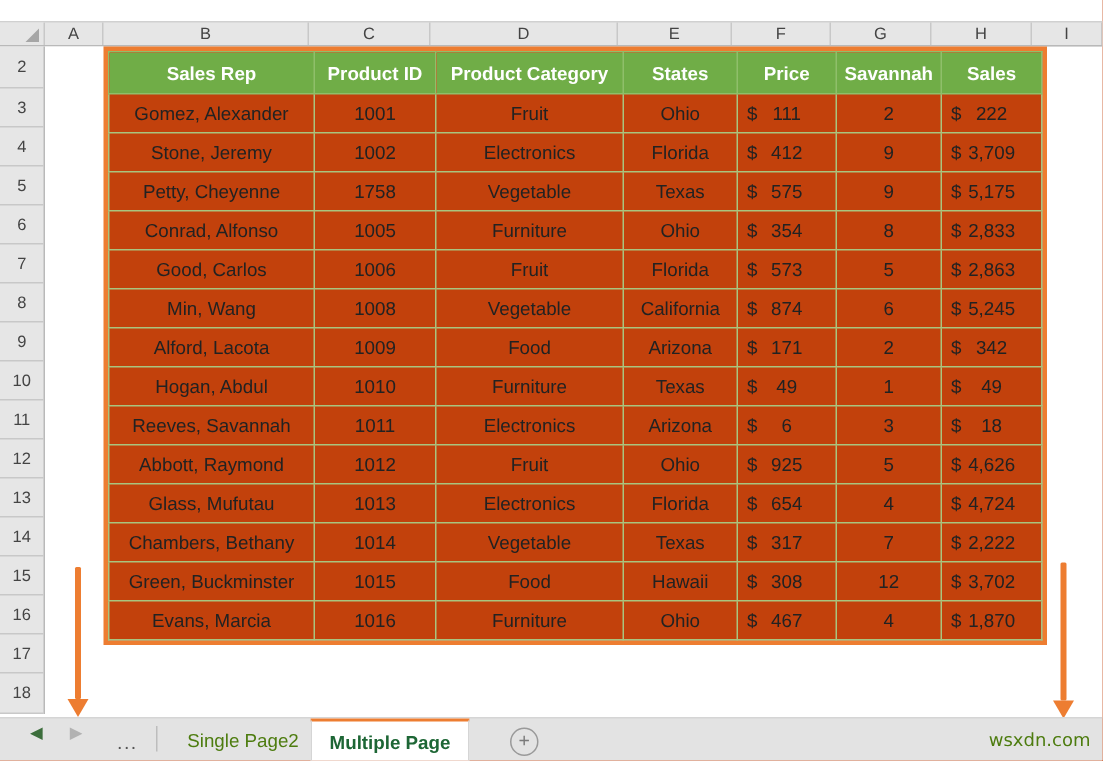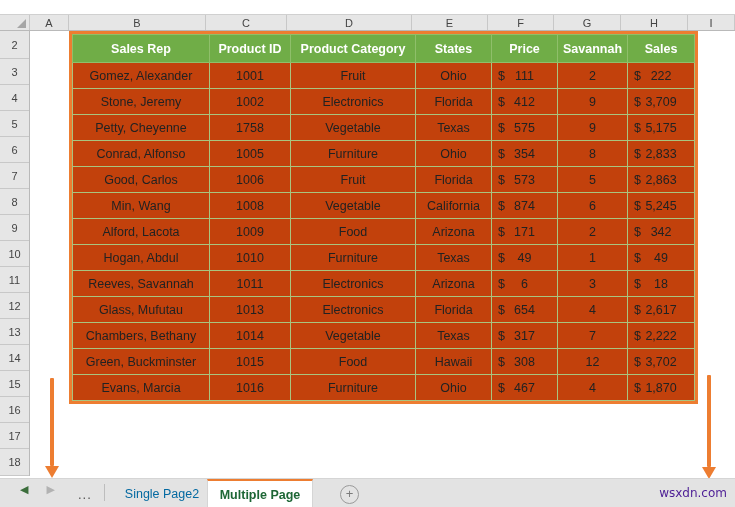--- a/index.html
+++ b/index.html
@@ -142,35 +142,35 @@
     position:absolute;left:78px;top:8px;font-size:13px;color:#555;letter-spacing:1px;
   }
   #tab-sep{
     position:absolute;left:104px;top:5px;width:1px;height:17px;background:#bdbdbd;
   }
   .tab{
     position:absolute;top:0;height:29px;display:flex;align-items:center;
     justify-content:center;font-size:12.5px;
   }
   #tab-single{
-    left:112px;width:100px;color:#0369a1;
+    left:112px;width:100px;color:#4d7c0f;
   }
   #tab-multi{
     left:207px;width:106px;background:#ffffff;color:#1d6635;font-weight:bold;
     border-top:2px solid #ed7d31;
     border-left:1px solid #d5d5d5;border-right:1px solid #d5d5d5;
     box-sizing:border-box;
   }
   #add-sheet{
     position:absolute;left:340px;top:6px;width:17px;height:17px;
     border:1px solid #9a9a9a;border-radius:50%;
     color:#7a7a7a;font-size:13px;line-height:15px;text-align:center;
   }
   #watermark{
-    position:absolute;right:8px;top:7px;font-size:12px;color:#4c1d95;
+    position:absolute;right:8px;top:7px;font-size:12px;color:#4d7c0f;
     font-family:"DejaVu Sans", sans-serif;
   }
 </style>
 </head>
 <body>
 
 <div id="sheet">
 
   <div id="col-headers">
     <div class="ch corner"></div>
@@ -305,27 +305,36 @@
           <tr>
             <td>Reeves, Savannah</td>
             <td>1011</td>
             <td>Electronics</td>
             <td>Arizona</td>
             <td class="money"><span class="cur">$</span><span>6</span></td>
             <td>3</td>
             <td class="money"><span class="cur">$</span><span>18</span></td>
           </tr>
           <tr>
+            <td>Abbott, Raymond</td>
+            <td>1012</td>
+            <td>Fruit</td>
+            <td>Ohio</td>
+            <td class="money"><span class="cur">$</span><span>925</span></td>
+            <td>5</td>
+            <td class="money"><span class="cur">$</span><span>4,626</span></td>
+          </tr>
+          <tr>
             <td>Glass, Mufutau</td>
             <td>1013</td>
             <td>Electronics</td>
             <td>Florida</td>
             <td class="money"><span class="cur">$</span><span>654</span></td>
             <td>4</td>
-            <td class="money"><span class="cur">$</span><span>2,617</span></td>
+            <td class="money"><span class="cur">$</span><span>4,724</span></td>
           </tr>
           <tr>
             <td>Chambers, Bethany</td>
             <td>1014</td>
             <td>Vegetable</td>
             <td>Texas</td>
             <td class="money"><span class="cur">$</span><span>317</span></td>
             <td>7</td>
             <td class="money"><span class="cur">$</span><span>2,222</span></td>
           </tr>

